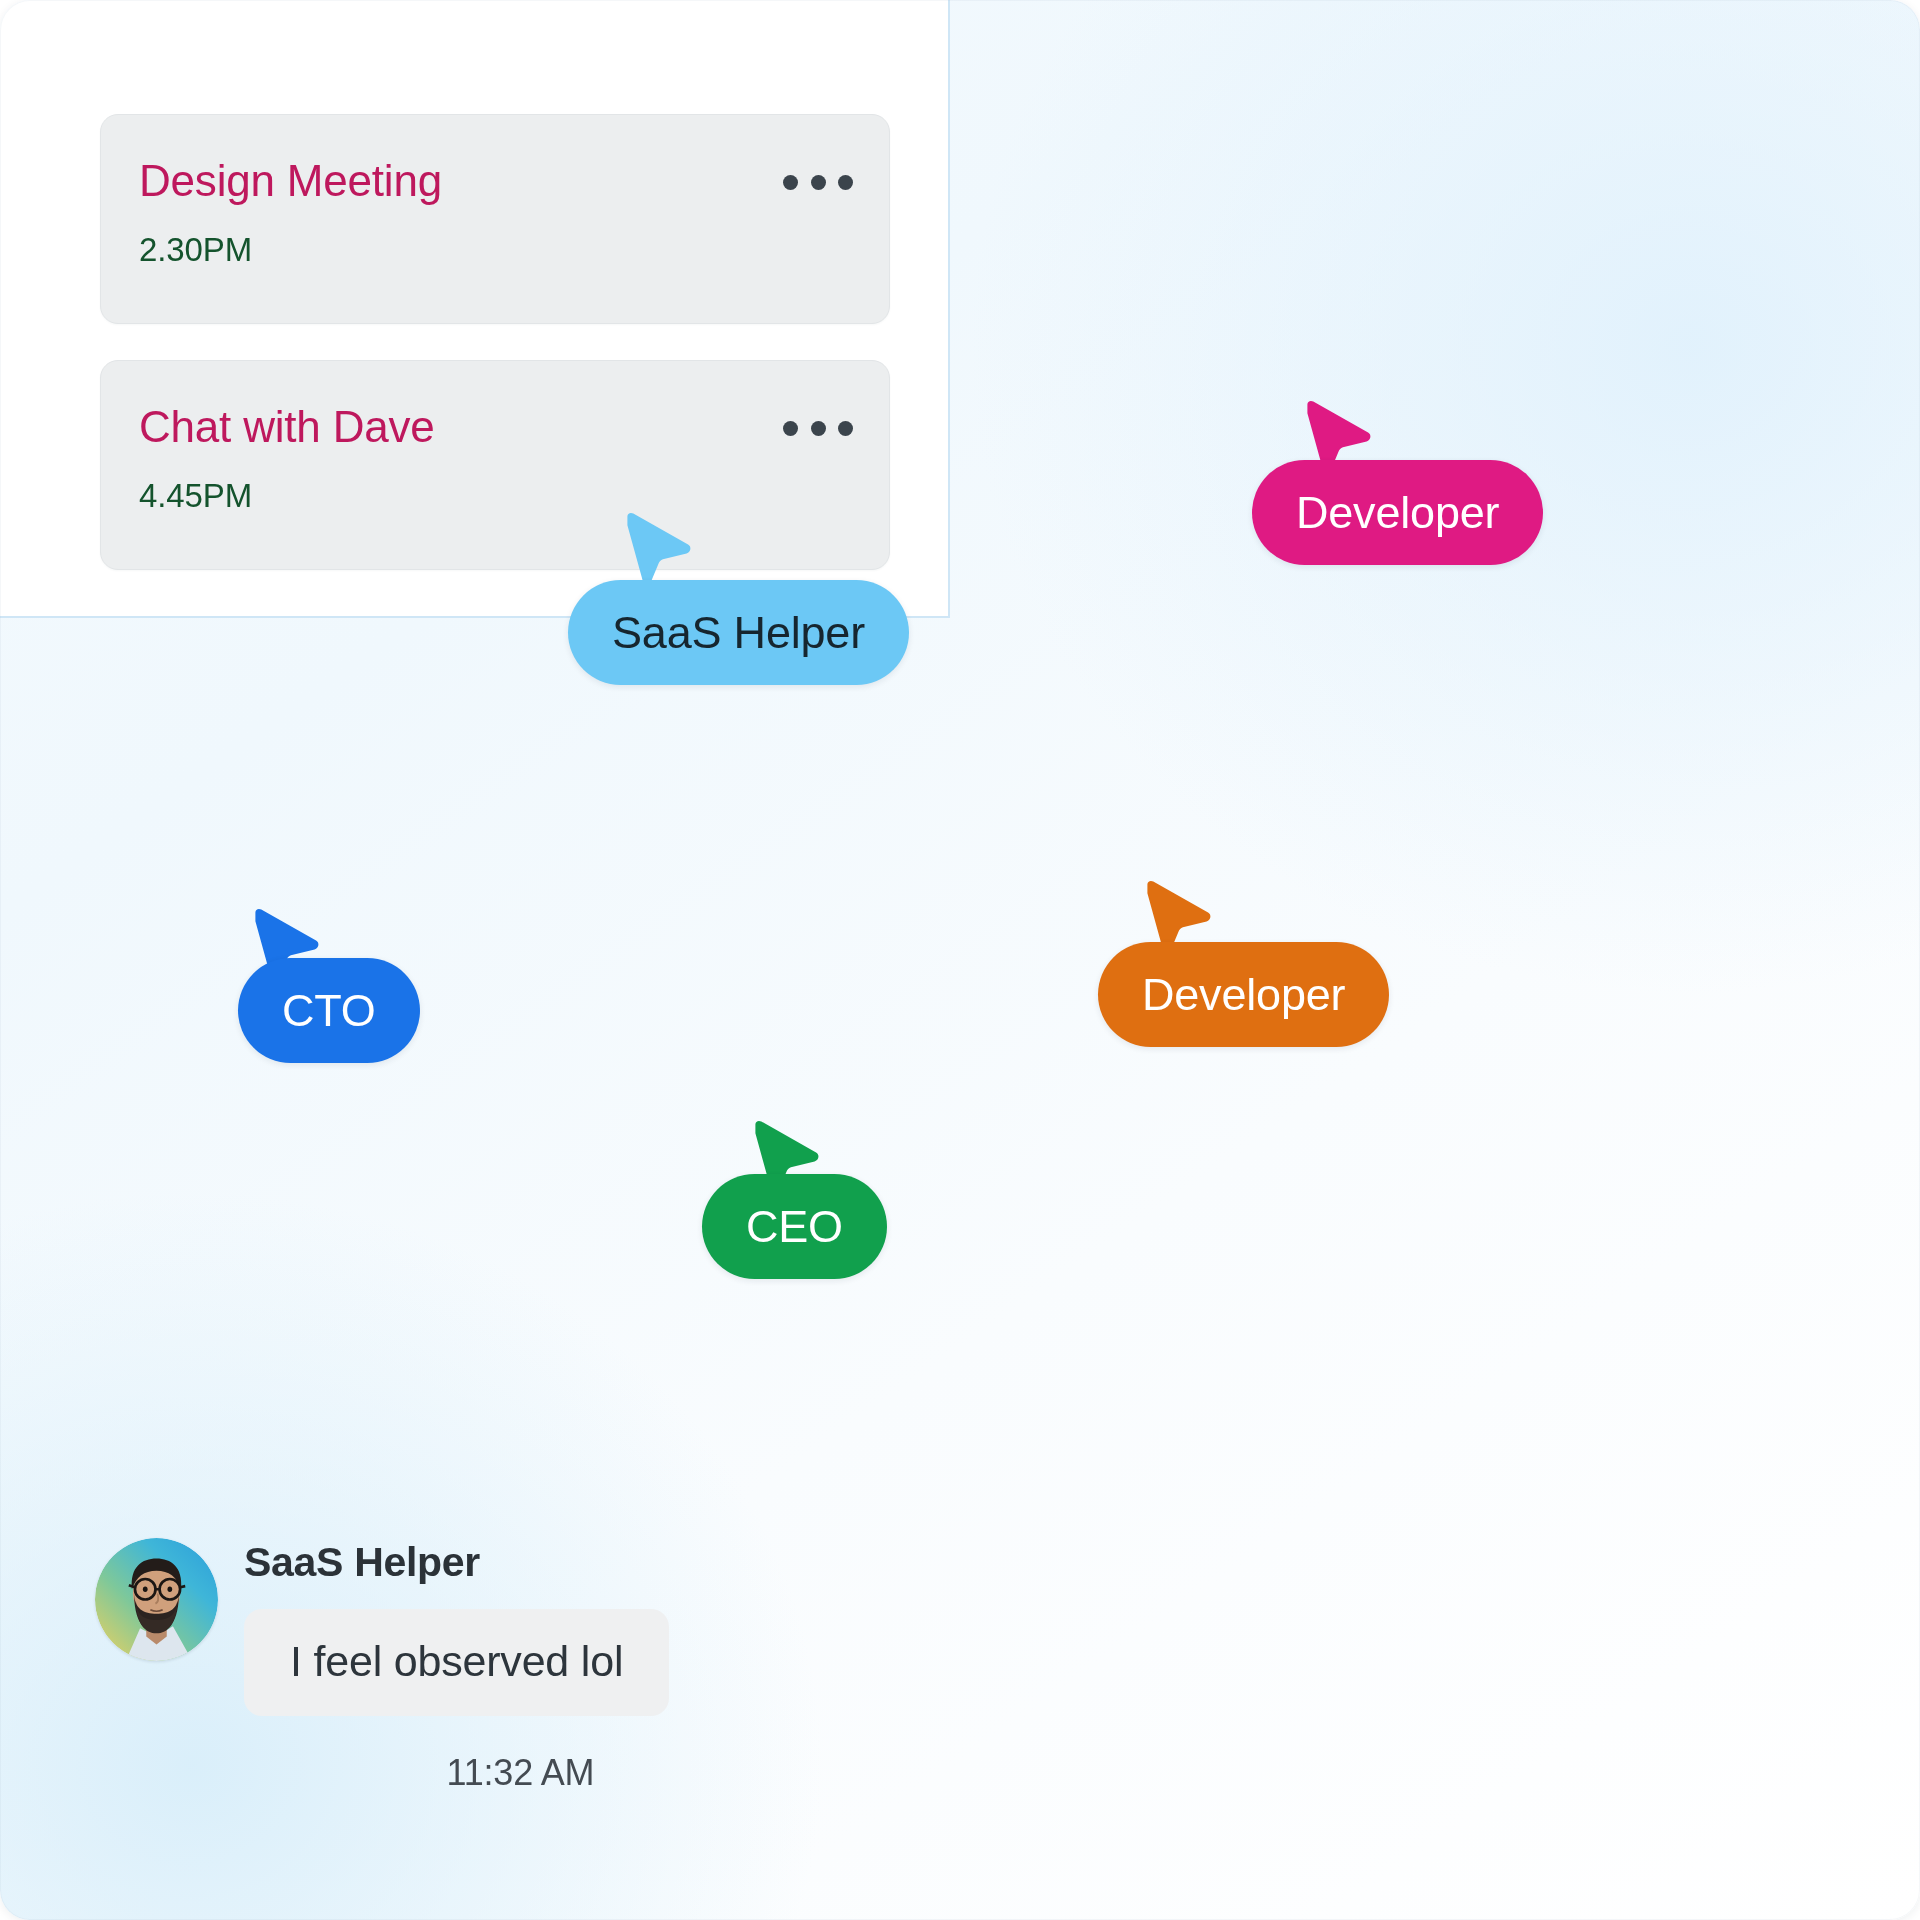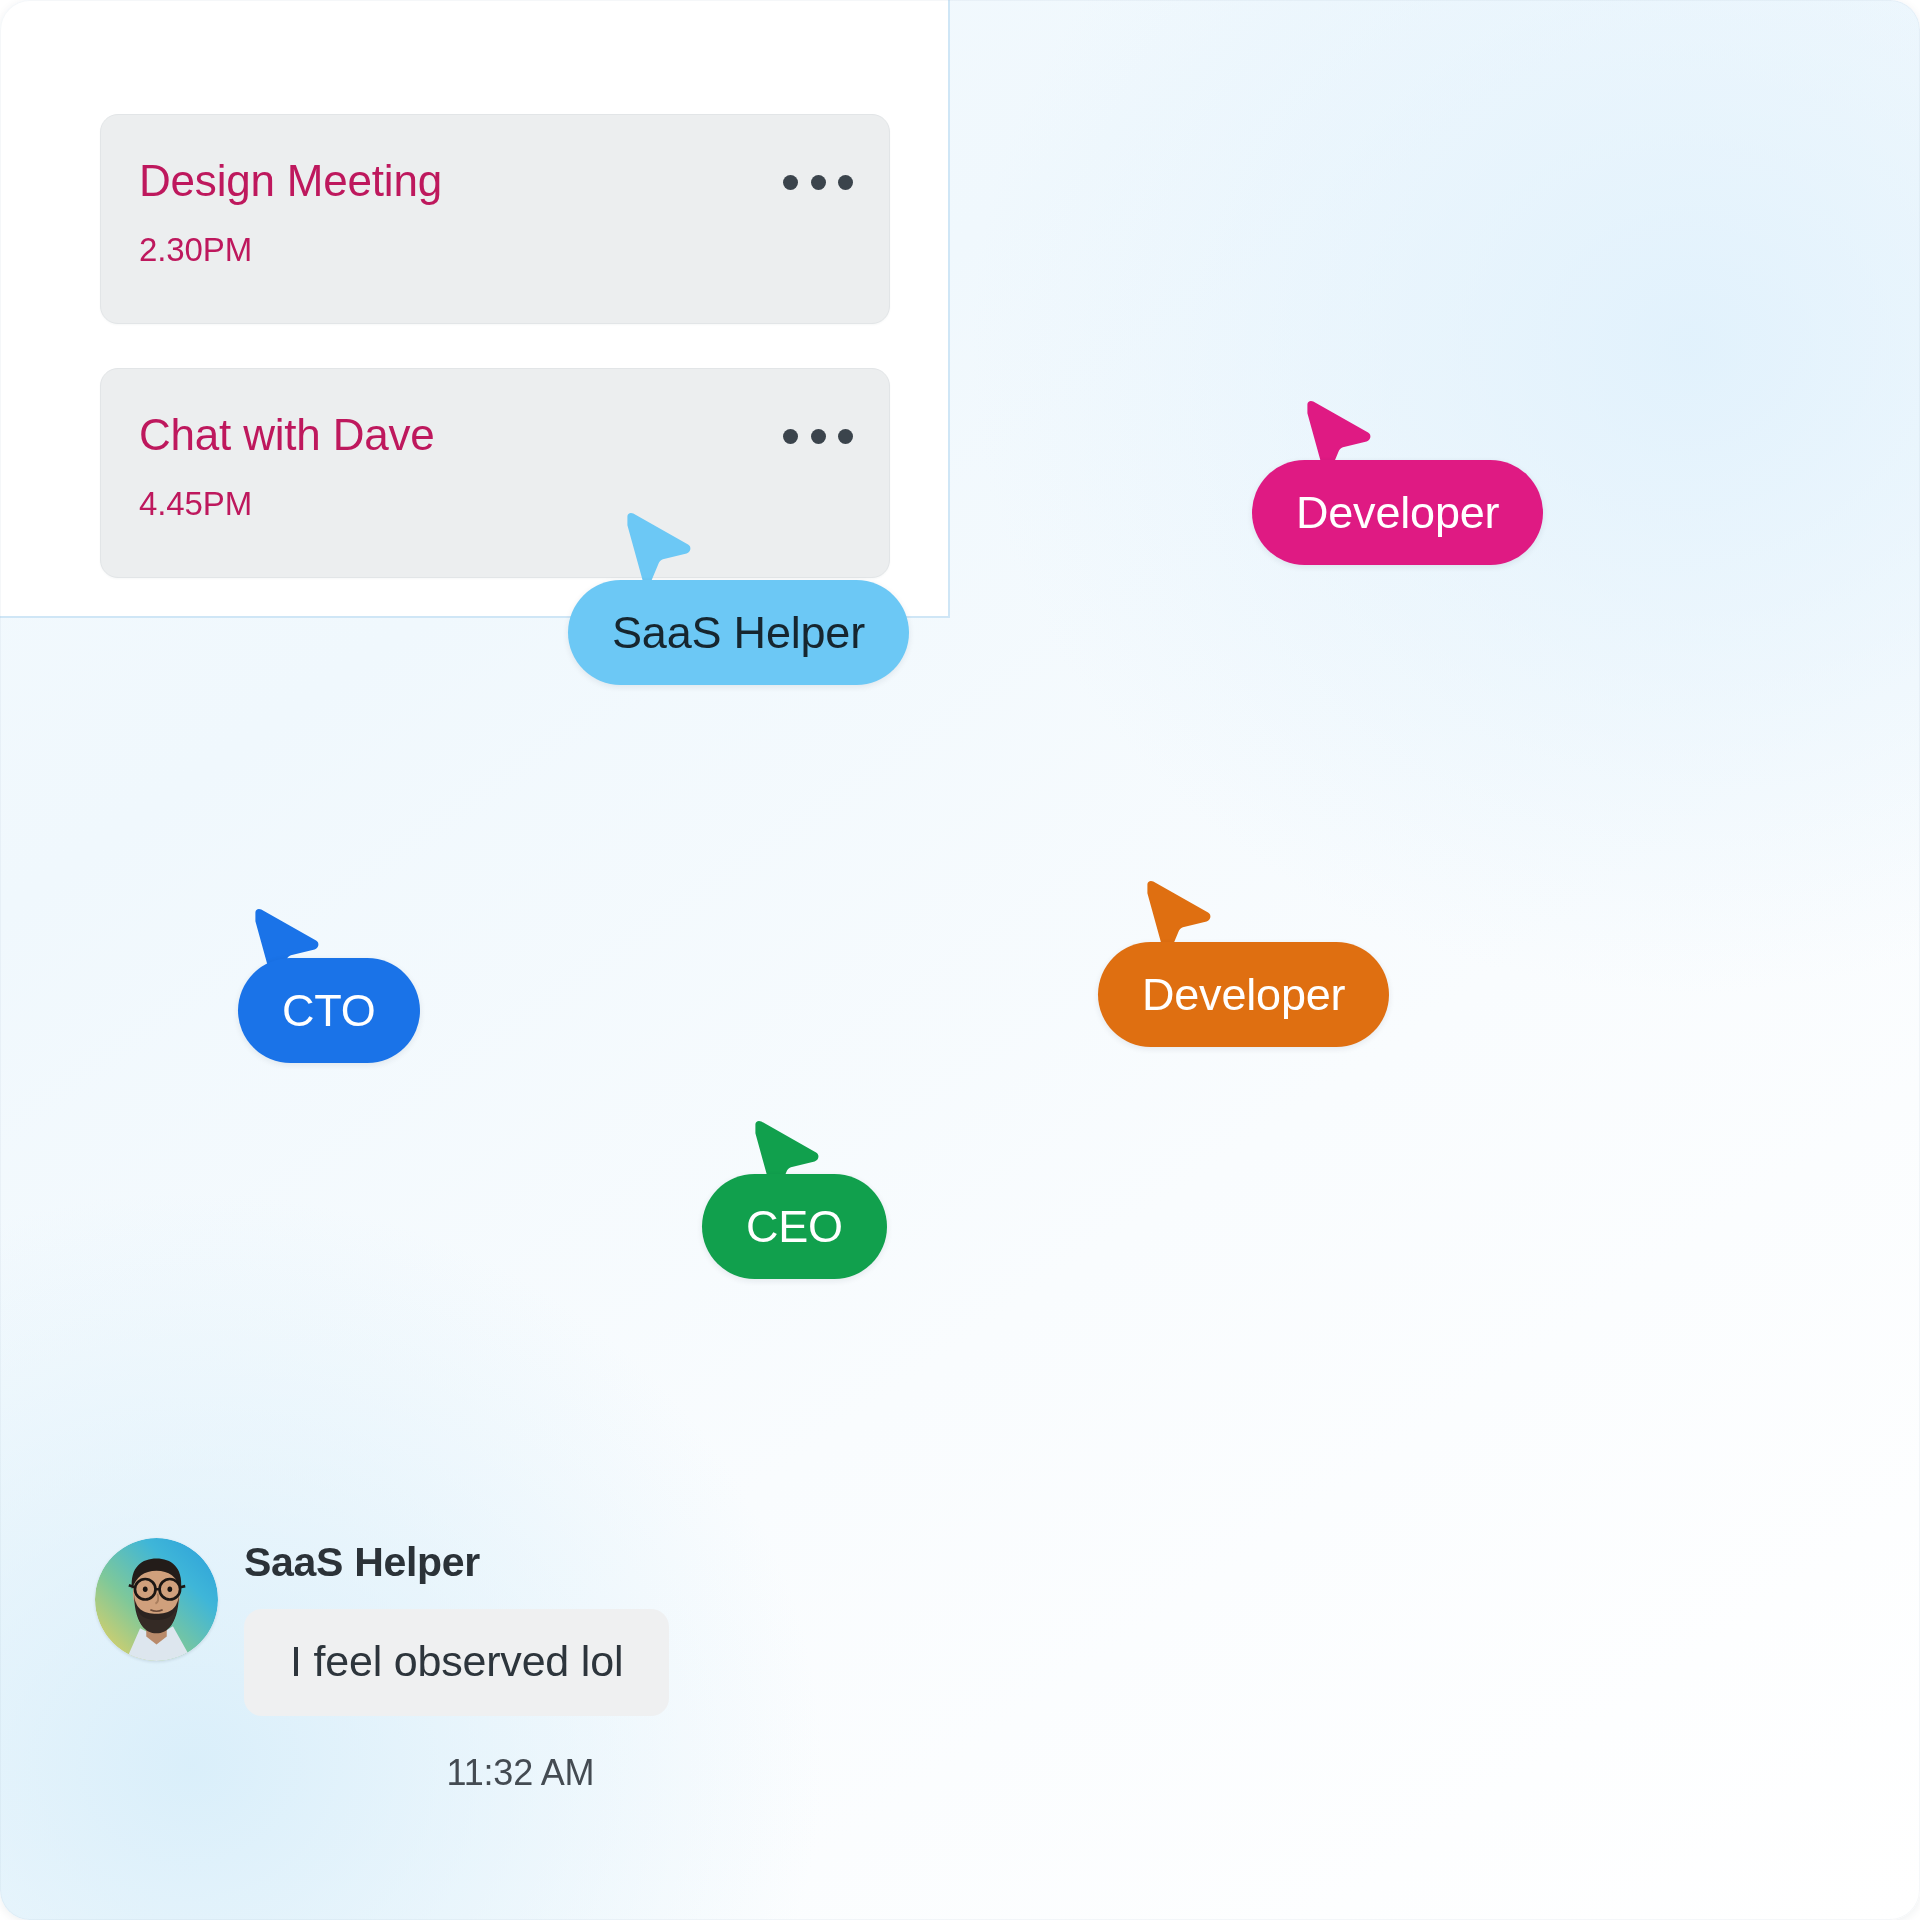--- a/index.html
+++ b/index.html
@@ -54,40 +54,40 @@
     position: absolute;
     left: 100px;
     width: 790px;
     height: 210px;
     background: #ECEEEF;
     border: 1px solid #e2e5e7;
     border-radius: 18px;
     box-shadow: 0 1px 2px rgba(35,45,60,0.035);
   }
   .card-1 { top: 114px; }
-  .card-2 { top: 368px; }
+  .card-2 { top: 360px; }
 
   .card-title {
     position: absolute;
     left: 38px;
     top: 44px;
     font-size: 44px;
     line-height: 1;
     font-weight: 400;
     color: #be185d;
     letter-spacing: -0.2px;
   }
   .card-time {
     position: absolute;
     left: 38px;
     top: 118px;
     font-size: 33px;
     line-height: 1;
     font-weight: 400;
-    color: #be185d;
+    color: #14532d;
     letter-spacing: -0.1px;
   }
 
   .dots-menu {
     position: absolute;
     right: 36px;
     top: 52px;
     width: 70px;
     height: 30px;
     display: flex;

